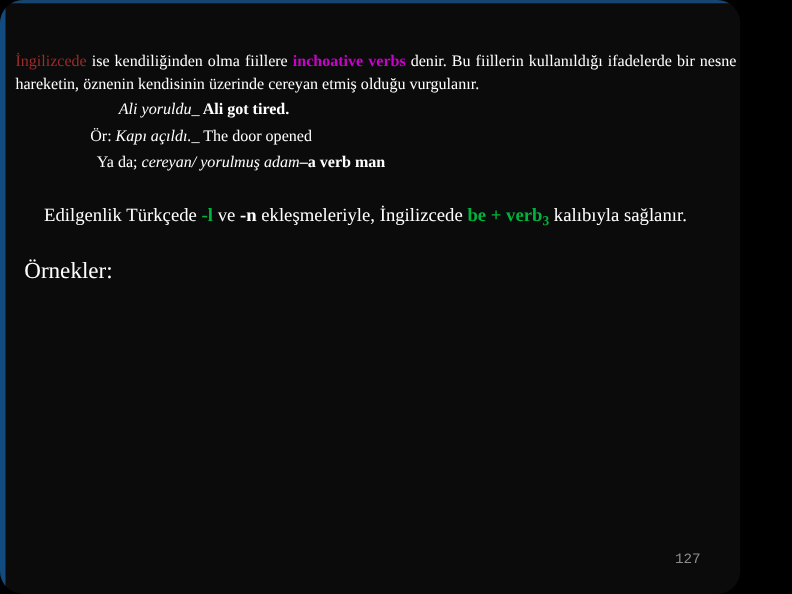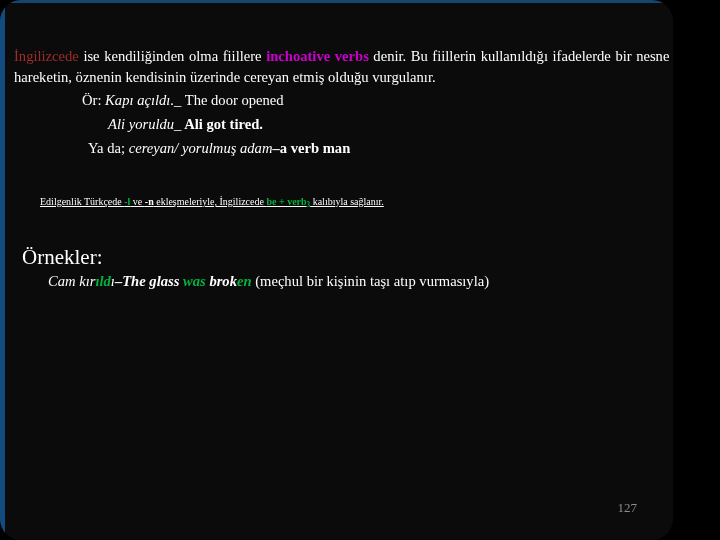--- a/index.html
+++ b/index.html
@@ -53,26 +53,25 @@
     font-size: 14.6px;
     line-height: 24px;
     margin: 0;
     white-space: nowrap;
   }
   .ind-1 { padding-left: 72px; }
   .ind-2 { padding-left: 98px; }
   .ind-3 { padding-left: 78px; }
   .spacer-a { height: 28px; }
   .rule-line {
-    font-size: 10px;
-    line-height: 28px;
+    font-size: 17px;
+    line-height: 16px;
     margin: 0;
     padding-left: 30px;
     white-space: nowrap;
-    text-decoration: underline;
   }
   .spacer-b { height: 26px; }
   .ornek {
     font-size: 21px;
     line-height: 24px;
     margin: 0;
     padding-left: 12px;
   }
   .ornek-item {
     font-size: 14.6px;
@@ -86,49 +85,48 @@
   .green-b { color: #00b33c; font-weight: bold; }
   .b { font-weight: bold; }
   .i { font-style: italic; }
   .sub { font-size: 0.72em; vertical-align: -0.28em; }
   .pagenum {
     position: absolute;
     right: 36px;
     bottom: 24px;
     font-size: 13px;
     color: #8c8c8c;
-    font-family: Liberation Serif, serif;
+    font-family: Liberation Mono, monospace;
   }
 </style>
 </head>
 <body>
 
 <div class="slide">
 
   <div class="edge-top"></div>
   <div class="edge-left"></div>
 
   <div class="content">
 
     <p class="para"><span class="red">İngilizcede</span><span> ise kendiliğinden olma fiillere </span><span class="magenta">inchoative verbs</span><span> denir. Bu fiillerin kullanıldığı ifadelerde bir nesne yoksa hareketin, öznenin kendisinin üzerinde cereyan etmiş olduğu vurgulanır.</span></p>
 
+    <p class="ex-line ind-2"><span class="i">Ali yoruldu_</span><span class="b"> Ali got tired.</span></p>
+
     <p class="ex-line ind-1"><span>Ör: </span><span class="i">Kapı açıldı._</span><span> The door opened</span></p>
-
-    <p class="ex-line ind-2"><span class="i">Ali yoruldu_</span><span class="b"> Ali got tired.</span></p>
 
     <p class="ex-line ind-3"><span>Ya da; </span><span class="i">cereyan/ yorulmuş adam</span><span class="b">–a verb man</span></p>
 
     <div class="spacer-a"></div>
 
     <p class="rule-line"><span>Edilgenlik Türkçede </span><span class="green-b">-l</span><span> ve </span><span class="b">-n</span><span> ekleşmeleriyle, İngilizcede </span><span class="green-b"><span>be + verb</span><span class="sub">3</span></span><span> kalıbıyla sağlanır.</span></p>
 
     <div class="spacer-b"></div>
 
     <p class="ornek">Örnekler:</p>
 
-    <p class="ornek-item"><span class="i">Cam kır</span><span class="i green-b">ıld</span><span class="i">ı</span><span class="b i">–</span><span class="b i">The glass </span><span class="b i green-b">was</span><span class="b i"> brok</span><span class="b i green-b">en</span><span> (meçhul bir kişinin taşı atıp vurmasıyla)</span></p>
 
 
   </div>
 
   <div class="pagenum">127</div>
 
 </div>
 
 </body></html>

